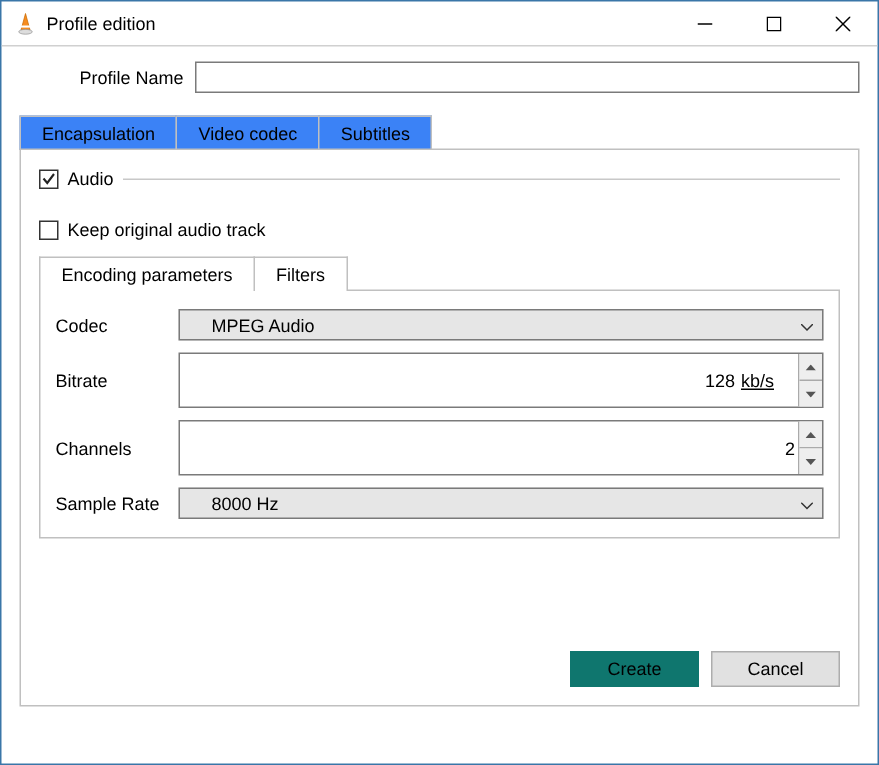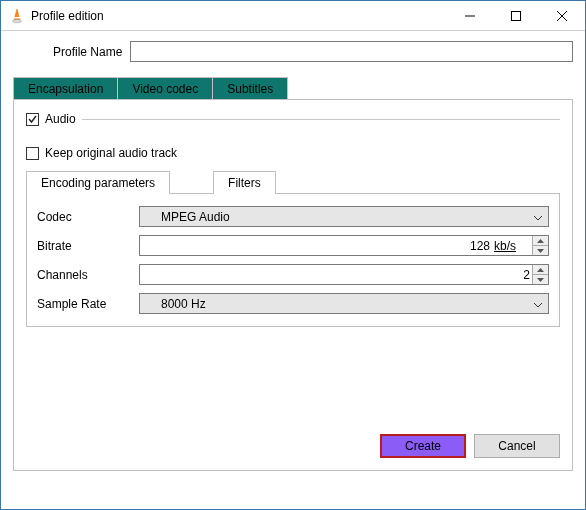--- a/index.html
+++ b/index.html
@@ -6,51 +6,51 @@
   body { margin: 0; background: #fff; width: 586px; height: 510px; border: 1px solid #3a76a8; overflow: hidden; }
   .titlebar { display: flex; align-items: center; height: 30px; padding: 0 0 0 8px; border-bottom: 1px solid #d0d0d0; }
   .titlebar .icon-slot { width: 16px; height: 16px; margin-right: 6px; display: flex; align-items: center; justify-content: center; }
   .titlebar .title { flex: 1; }
   .titlebar .winbtn { width: 46px; height: 30px; display: flex; align-items: center; justify-content: center; color: #222; }
   .content { padding: 10px 12px 12px 12px; }
   .row { display: flex; align-items: center; margin-bottom: 14px; }
   .row label { margin-right: 8px; margin-left: 40px; }
   .textinput { flex: 1; height: 21px; border: 1px solid #7a7a7a; background: #fff; padding: 0 4px; }
   .tabs { display: flex; align-items: flex-end; margin-top: 6px; }
-  .tab { padding: 4px 14px; border: 1px solid #c0c0c0; border-bottom: none; background: #0f766e; margin-right: 0; position: relative; top: 1px; }
+  .tab { padding: 4px 14px; border: 1px solid #c0c0c0; border-bottom: none; background: #3b82f6; margin-right: 0; position: relative; top: 1px; }
   .tab + .tab { margin-left: -1px; }
   .tab.active { background: #fff; z-index: 2; }
   .tab.highlight { outline: 2px solid #d93333; outline-offset: -1px; }
   .tabpanel { border: 1px solid #c0c0c0; padding: 10px 12px 12px 12px; height: 372px; position: relative; }
   .fieldset { margin-top: 2px; }
   .fieldset-header { display: flex; align-items: center; }
   .fieldset-header .line { flex: 1; height: 1px; background: #c8c8c8; margin-left: 6px; }
   .chk { width: 13px; height: 13px; border: 1px solid #333; display: inline-flex; align-items: center; justify-content: center; margin-right: 6px; background: #fff; }
   .chk.checked svg { display: block; }
   .chk svg { display: none; }
   .chk-row { display: flex; align-items: center; margin-top: 20px; margin-bottom: 10px; }
-  .subtabs { display: flex; margin-top: 0; gap: 44px; }
+  .subtabs { display: flex; margin-top: 0; }
   .subtab { padding: 4px 14px; border: 1px solid #c0c0c0; border-bottom: none; background: #fff; position: relative; top: 1px; }
   .subtab + .subtab { margin-left: -1px; }
   .subtab.active { z-index: 2; }
   .subpanel { border: 1px solid #c0c0c0; padding: 12px 10px; }
-  .form-row { display: flex; align-items: center; margin-bottom: 8px; gap: 20px; }
+  .form-row { display: flex; align-items: center; margin-bottom: 8px; }
   .form-row:last-child { margin-bottom: 0; }
   .form-label { width: 82px; }
   .combo { flex: 1; height: 21px; border: 1px solid #7a7a7a; background: #e6e6e6; display: flex; align-items: center; padding: 0 21px; position: relative; }
   .combo .caret { position: absolute; right: 6px; top: 50%; transform: translateY(-50%); }
-  .spin { flex: 1; height: 21px; border: 1px solid #7a7a7a; background: #fff; display: flex; align-items: center; position: relative; }
+  .spin { flex: 1; height: 37px; border: 1px solid #7a7a7a; background: #fff; display: flex; align-items: center; position: relative; }
   .spin .val { flex: 1; text-align: right; padding-right: 4px; }
   .spin .unit { padding-right: 32px; text-decoration: underline; }
   .spin .btns { position: absolute; right: 0; top: 0; bottom: 0; width: 16px; border-left: 1px solid #aaa; display: flex; flex-direction: column; }
   .spin .btns div { flex: 1; display: flex; align-items: center; justify-content: center; background: #eee; }
   .spin .btns div:first-child { border-bottom: 1px solid #aaa; }
   .footer { position: absolute; right: 12px; bottom: 12px; display: flex; gap: 8px; }
   .btn { width: 86px; height: 24px; display: flex; align-items: center; justify-content: center; border: 1px solid #adadad; background: #e1e1e1; }
-  .btn.primary { border: 2px solid #b91c1c; background: #8b5cf6; }
+  .btn.primary { border: 2px solid #0f766e; background: #0f766e; }
 </style>
 </head>
 <body>
 
 <div class="titlebar">
   <span class="icon-slot">
     <svg width="16" height="16" viewBox="0 0 16 16">
         <path d="M8 1 L11 12 H5 Z" fill="#f68c1f" stroke="#c96a00" stroke-width="0.5"></path>
         <rect x="5" y="9" width="6" height="1.4" fill="#fff"></rect>
         <ellipse cx="8" cy="13.2" rx="4.5" ry="1.6" fill="#ddd" stroke="#999" stroke-width="0.5"></ellipse>

